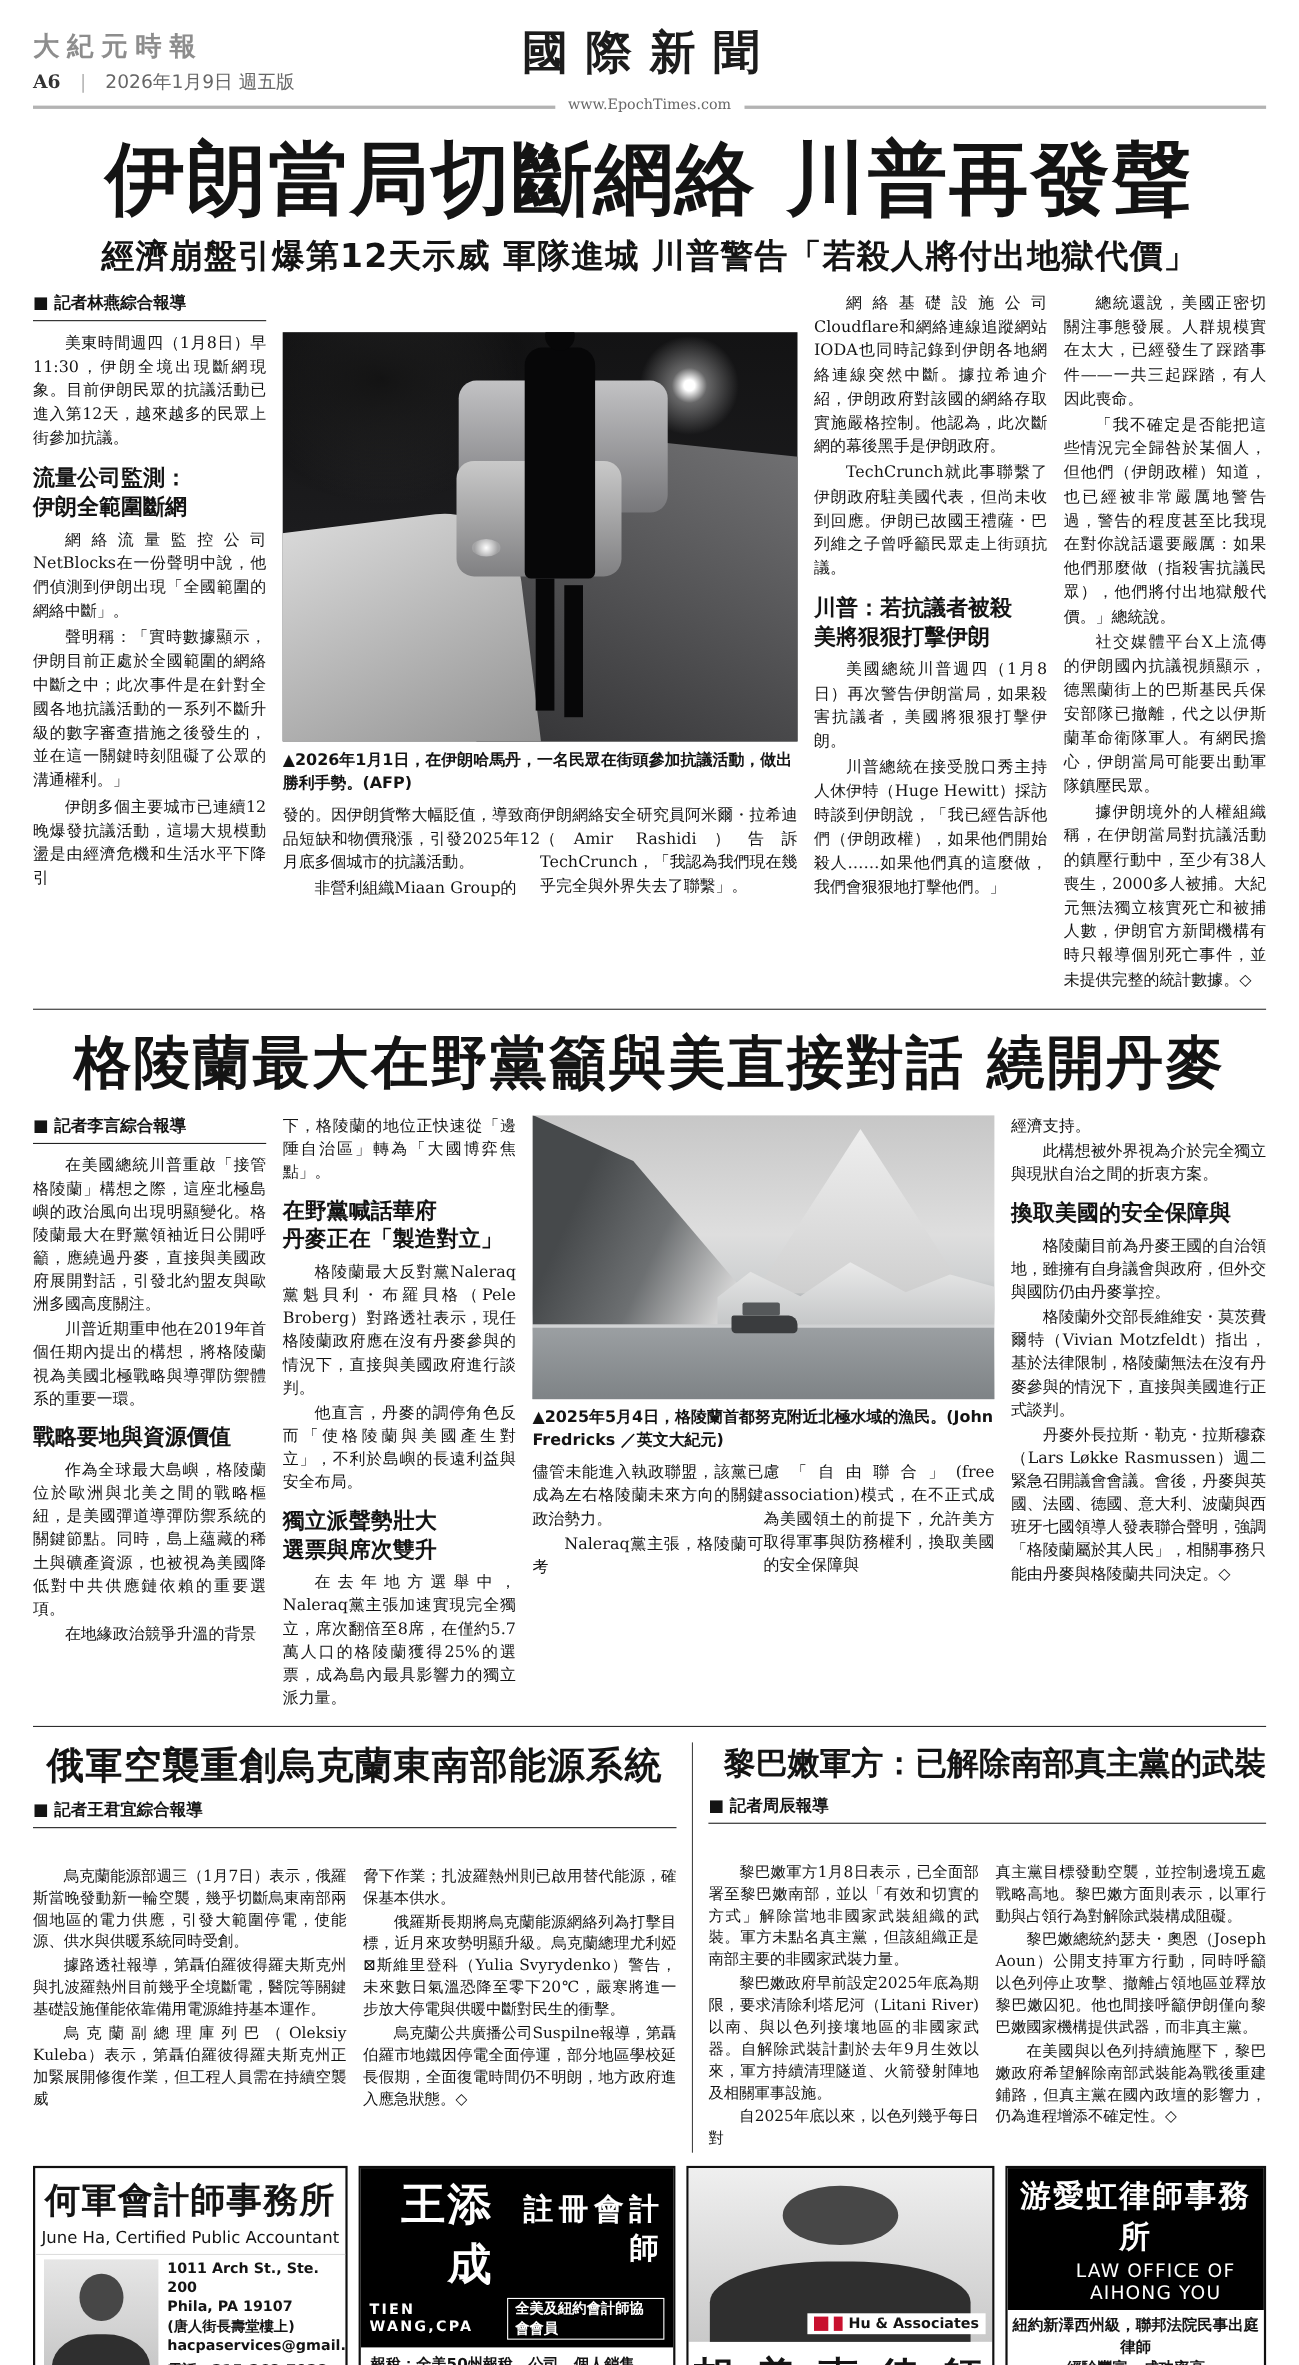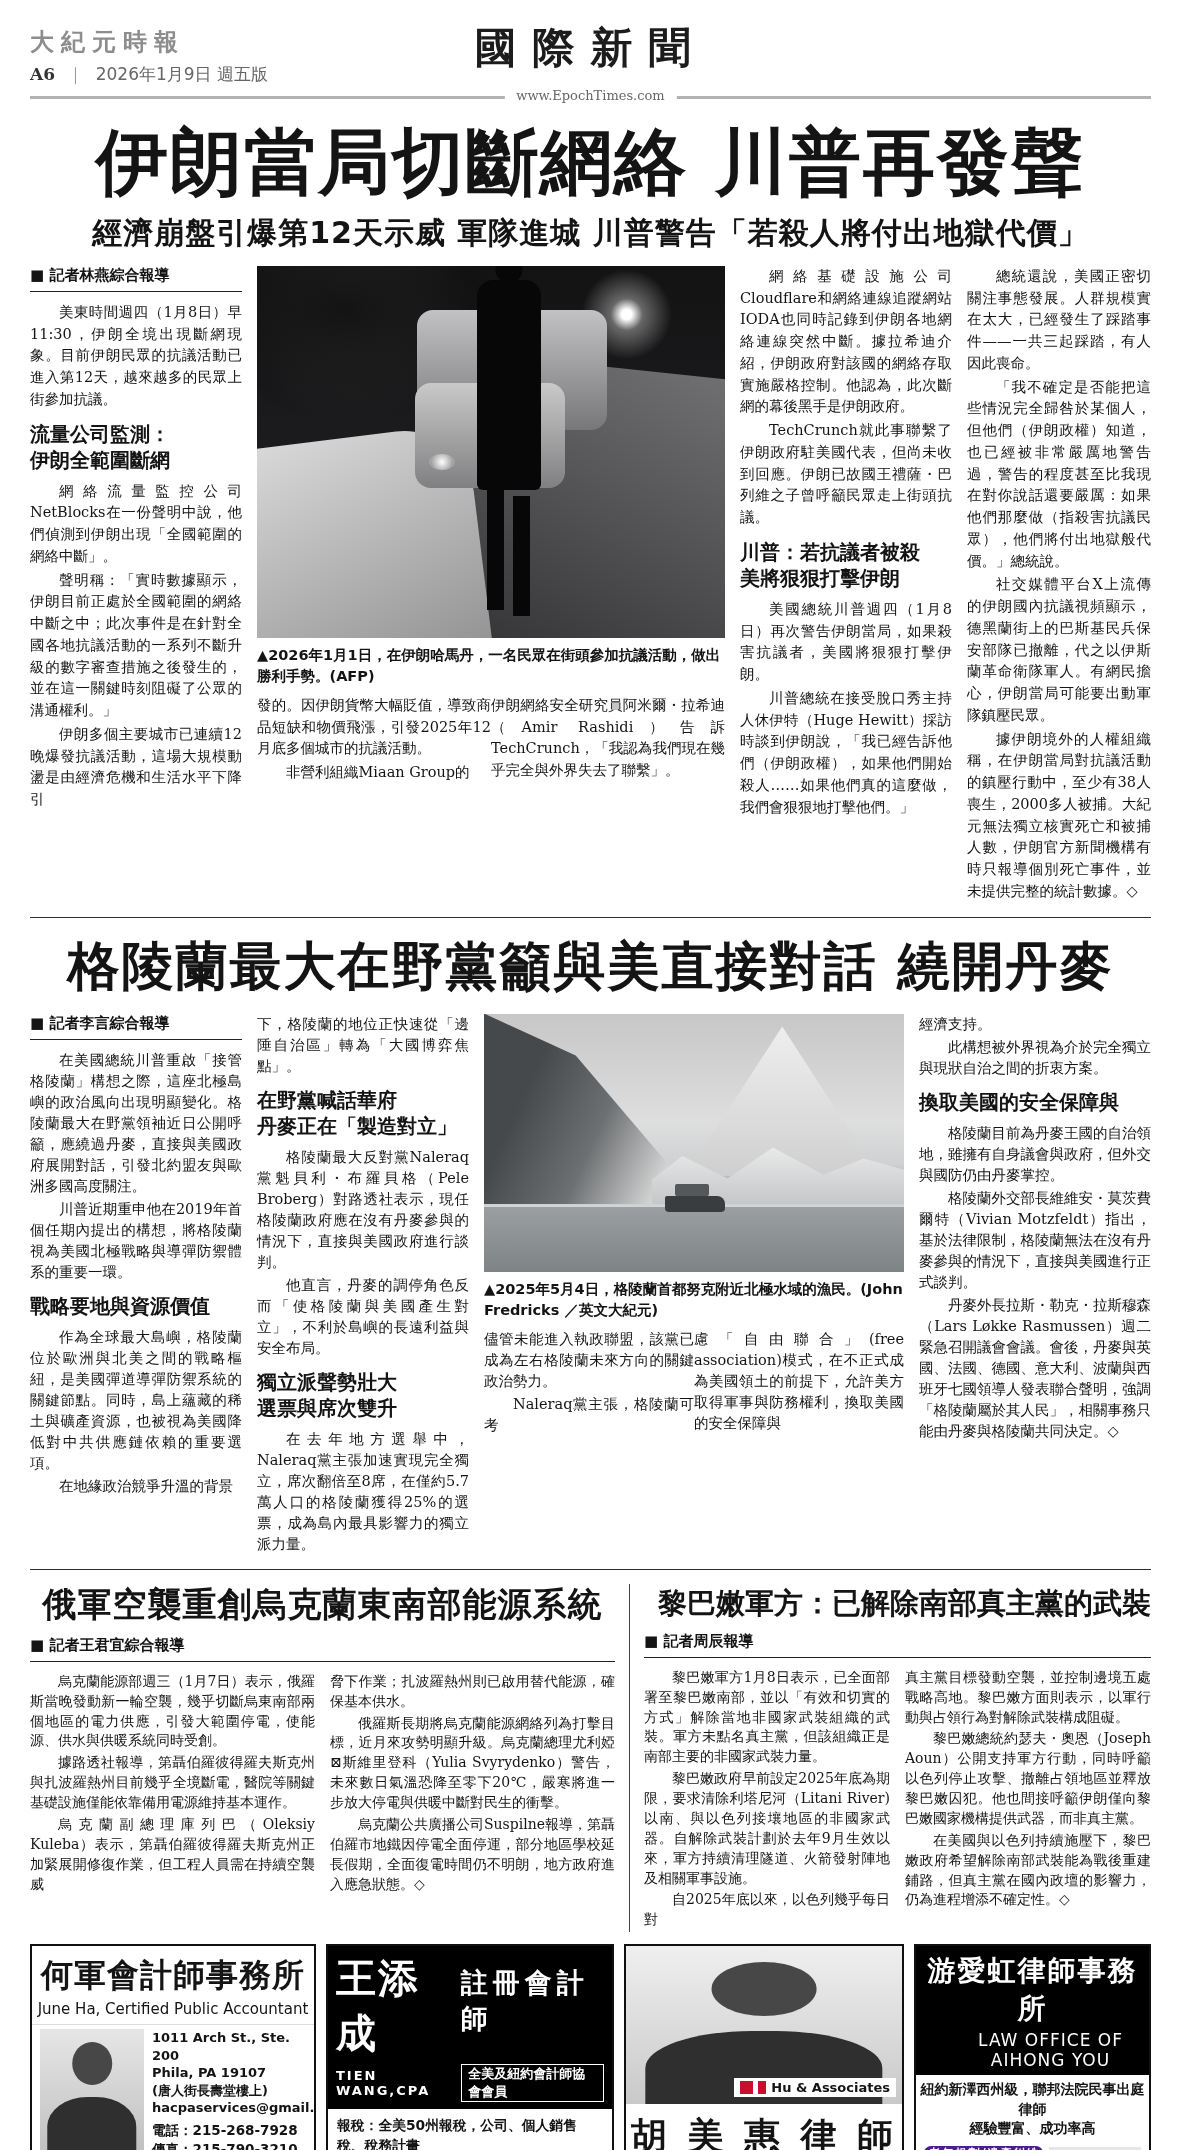--- a/index.html
+++ b/index.html
@@ -42,21 +42,21 @@
   .dense .body-p{font-size:14px;line-height:1.42;}
   .mid .body-p{line-height:1.45;}
   .photo-caption{font-family:"DejaVu Sans","Liberation Sans",sans-serif;font-weight:bold;
      font-size:14.5px;line-height:1.45;margin-top:7px;}
   .under-cols{display:flex;margin-top:8px;}
   .under-col{flex:1;}
   .sect-divider{border-top:1px solid #2e2e2e;margin-top:12px;}
 
   .c212{width:212px;flex:none;}
   .cflex{flex:1;}
-  .cphoto1{width:468px;flex:none;}
+  .cphoto1{width:468px;flex:none;margin-top:36px;}
   .cphoto2{width:420px;flex:none;}
 
   
   .photo-iran{height:372px;position:relative;overflow:hidden;background:
     radial-gradient(circle at 79% 13%, #ffffff 0, #ffffff 5px, rgba(255,255,255,.35) 16px, rgba(255,255,255,0) 45px),
     radial-gradient(circle at 20% 10%, rgba(120,120,120,.35), rgba(0,0,0,0) 120px),
     linear-gradient(180deg,#131314 0%,#1b1b1d 45%,#2a2a2c 100%);}
   .trees{position:absolute;left:0;top:0;width:55%;height:45%;
     background:radial-gradient(ellipse at 35% 25%, rgba(0,0,0,.65), rgba(0,0,0,0) 65%);}
   .car-left{position:absolute;left:-36px;bottom:-40px;width:260px;height:240px;border-radius:36px 70px 18px 18px;
@@ -90,21 +90,21 @@
     background:linear-gradient(180deg,#9b9fa2,#7e8386);}
   .gl-boat{position:absolute;left:43%;bottom:23%;width:60px;height:16px;background:#3a3c3e;border-radius:2px 8px 4px 4px;}
   .gl-boat::before{content:"";position:absolute;left:10px;top:-12px;width:34px;height:12px;background:#55585a;border-radius:2px;}
 
   
   .row34{display:flex;margin-top:0;}
   .art3{width:585px;flex:none;padding-right:14px;}
   .vdiv{width:1px;background:#444;margin-top:14px;}
   .art4{flex:1;padding-left:14px;}
   .cols2{display:flex;gap:15px;}
-  .cols2>div{flex:1;}
+  .cols2>div{flex:1;margin-top:25px;}
 
   
   .ads-row{display:flex;gap:10px;margin-top:12px;height:505px;}
   .ad{border:2.5px solid #101010;box-sizing:border-box;background:#fff;overflow:hidden;position:relative;
       font-family:"DejaVu Sans","Liberation Sans",sans-serif;}
   .ad-ha{width:286px;flex:none;}
   .ad-midcol{width:288px;flex:none;display:flex;flex-direction:column;gap:9px;}
   .ad-wang{height:247px;flex:none;}
   .ad-hu{width:280px;flex:none;}
   .ad-you{flex:1;}
@@ -118,21 +118,21 @@
   
   .ha-title{font-size:32px;font-weight:bold;text-align:center;padding:8px 2px 0;letter-spacing:1px;}
   .ha-sub{text-align:center;font-size:15px;padding:2px 5px 6px;border-bottom:1px solid #ddd;}
   .ha-mid{position:relative;height:132px;}
   .ha-photo{position:absolute;left:8px;top:4px;width:104px;height:126px;}
   .ha-addr{margin-left:120px;font-size:13px;font-weight:bold;line-height:1.35;padding-top:4px;}
   .ha-contact{margin-left:120px;font-size:13.5px;font-weight:bold;margin-top:4px;line-height:1.4;}
 
   
   .wang-head{background:#000;color:#fff;padding:5px 8px 7px;}
-  .wang-row1{display:flex;align-items:baseline;gap:12px;}
+  .wang-row1{display:flex;align-items:baseline;gap:12px;text-align:right;}
   .wang-name{font-size:40px;font-weight:bold;letter-spacing:2px;}
   .wang-title{font-size:27px;font-weight:bold;letter-spacing:5px;}
   .wang-row2{display:flex;gap:8px;margin-top:3px;align-items:center;}
   .wang-en{font-size:13px;letter-spacing:2px;font-weight:bold;}
   .wang-member{border:1.5px solid #fff;padding:0 6px;font-size:13px;font-weight:bold;}
   .wang-lines{padding:6px 9px 4px;font-size:13.8px;font-weight:bold;line-height:1.45;}
 
   
   .hu-photo{height:158px;}
   .hu-photo.portrait{background:linear-gradient(180deg,#efefef,#c9c9c9);}

